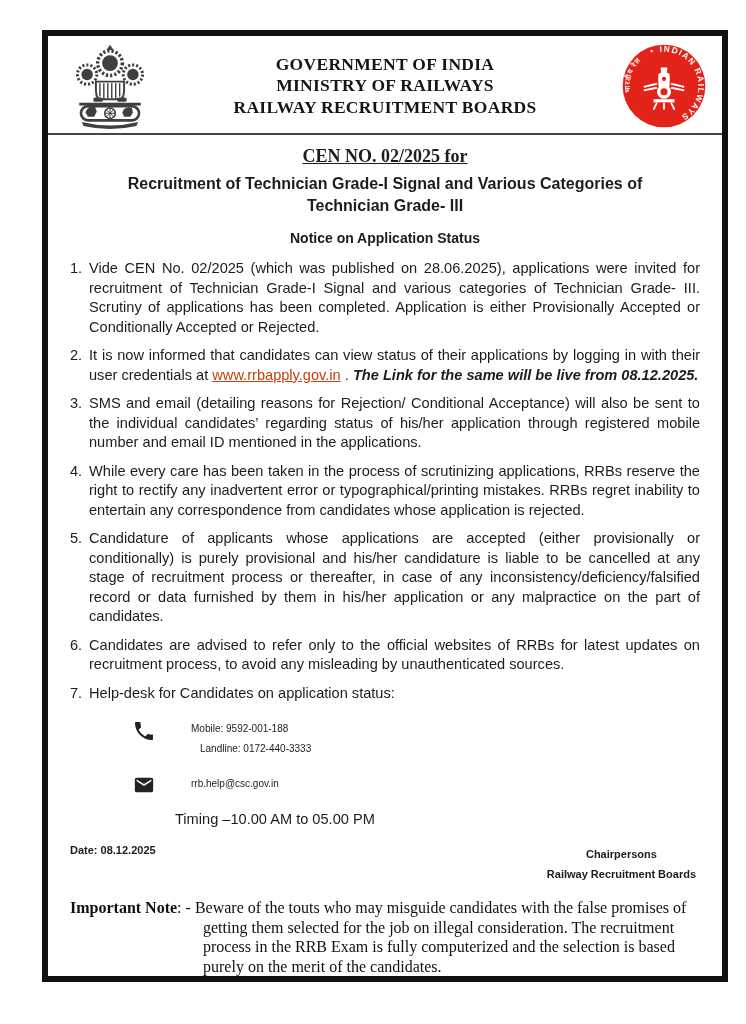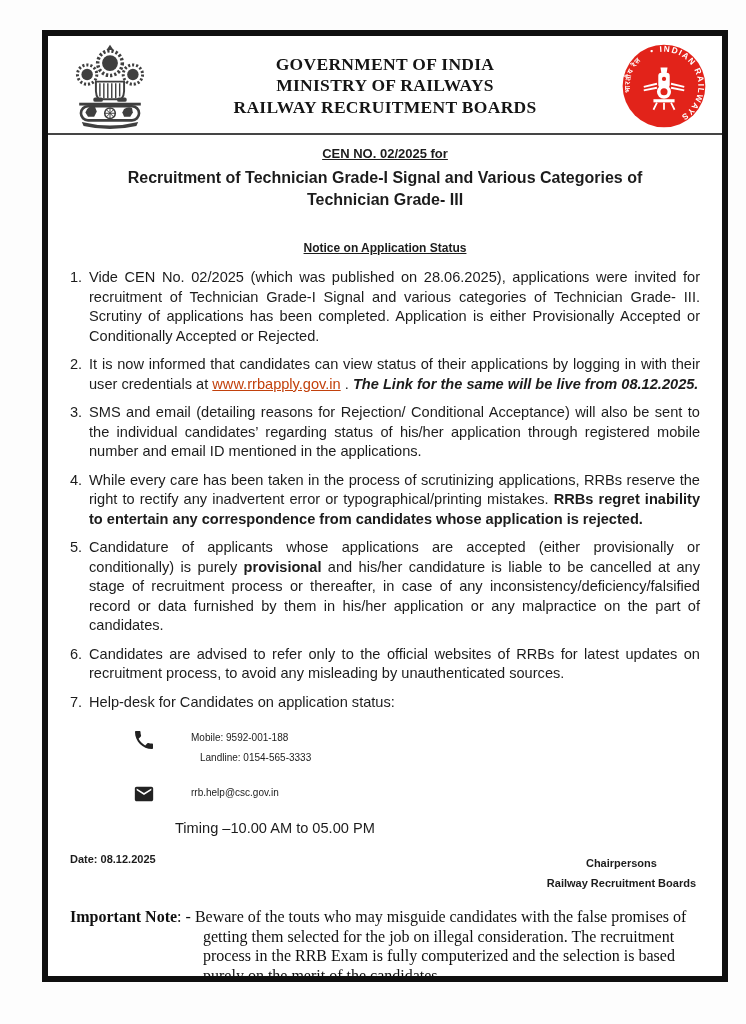--- a/index.html
+++ b/index.html
@@ -12,28 +12,28 @@
     background:#fff;border:6px solid #101010;box-sizing:border-box;overflow:hidden;
   }
   .header{display:flex;align-items:center;height:94px;padding:6px 12px 0 20px;box-sizing:border-box;}
   .emblem-wrap{width:84px;display:flex;justify-content:center;flex:none;}
   .header-center{flex:1;text-align:center;font-family:"Liberation Serif", serif;
     font-weight:700;font-size:17.5px;line-height:21.5px;color:#151515;letter-spacing:.3px;}
   .seal-wrap{width:92px;display:flex;justify-content:center;flex:none;}
   .header-rule{border-top:2px solid #454545;margin-top:3px;}
   .content{padding:0 22px;}
   .title-block{text-align:center;margin-top:11px;}
-  .cen-line{font-size:13px;font-weight:700;text-decoration:underline;}
+  .cen-line{font-size:18px;font-weight:700;text-decoration:underline;font-family:Liberation Serif, serif;}
   .recruit-line{font-size:16px;font-weight:700;line-height:22px;margin:6px auto 0;width:95%;}
-  .notice-heading{display:inline-block;font-size:12px;font-weight:700;text-decoration:underline;margin-top:30px;}
+  .notice-heading{display:inline-block;font-size:14px;font-weight:700;margin-top:13px;}
   .list{margin-top:12px;}
   .item{display:flex;margin-top:9px;font-size:14.6px;line-height:19.5px;}
   .item .num{flex:0 0 19px;}
   .item .txt{flex:1;text-align:justify;}
-  .txt b{font-weight:700;}
+  .txt b{font-weight:400;}
   .link{color:#c2410c;text-decoration:underline;cursor:pointer;}
   .bi{font-weight:700;font-style:italic;}
   .contact-row{display:flex;align-items:flex-start;margin-top:16px;}
   .contact-icon{margin-left:62px;width:26px;flex:none;display:flex;}
   .contact-lines{margin-left:33px;font-size:10px;line-height:20px;}
   .landline-line{padding-left:9px;}
   .email-row{margin-top:15px;}
   .timing-line{margin:15px 0 0 105px;font-size:14.6px;}
   .date-row{display:flex;justify-content:space-between;margin-top:17px;font-weight:700;font-size:11px;}
   .signatory{text-align:center;line-height:20px;margin-right:4px;}
@@ -153,21 +153,21 @@
     </div>
 
     <div class="contact-row">
       <span class="contact-icon">
         <svg width="24" height="24" viewBox="0 0 24 24">
             <path fill="#222222" d="M6.62 10.79c1.44 2.83 3.76 5.14 6.59 6.59l2.2-2.21c.27-.27.67-.36 1.02-.24 1.12.37 2.33.57 3.57.57.55 0 1 .45 1 1V20c0 .55-.45 1-1 1-9.39 0-17-7.61-17-17 0-.55.45-1 1-1h3.5c.55 0 1 .45 1 1 0 1.25.2 2.45.57 3.57.11.35.03.74-.25 1.02l-2.2 2.2z"></path>
           </svg>
       </span>
       <span class="contact-lines">
         <div>Mobile: 9592-001-188</div>
-        <div class="landline-line">Landline: 0154-565-3333</div>
+        <div class="landline-line">Landline: 0172-440-3333</div>
       </span>
     </div>
 
     <div class="contact-row email-row">
       <span class="contact-icon">
         <svg width="24" height="22" viewBox="0 0 24 24">
             <path fill="#222222" d="M20 4H4c-1.1 0-1.99.9-1.99 2L2 18c0 1.1.9 2 2 2h16c1.1 0 2-.9 2-2V6c0-1.1-.9-2-2-2zm0 4l-8 5-8-5V6l8 5 8-5v2z"></path>
           </svg>
       </span>
       <span class="contact-lines">rrb.help@csc.gov.in</span>

